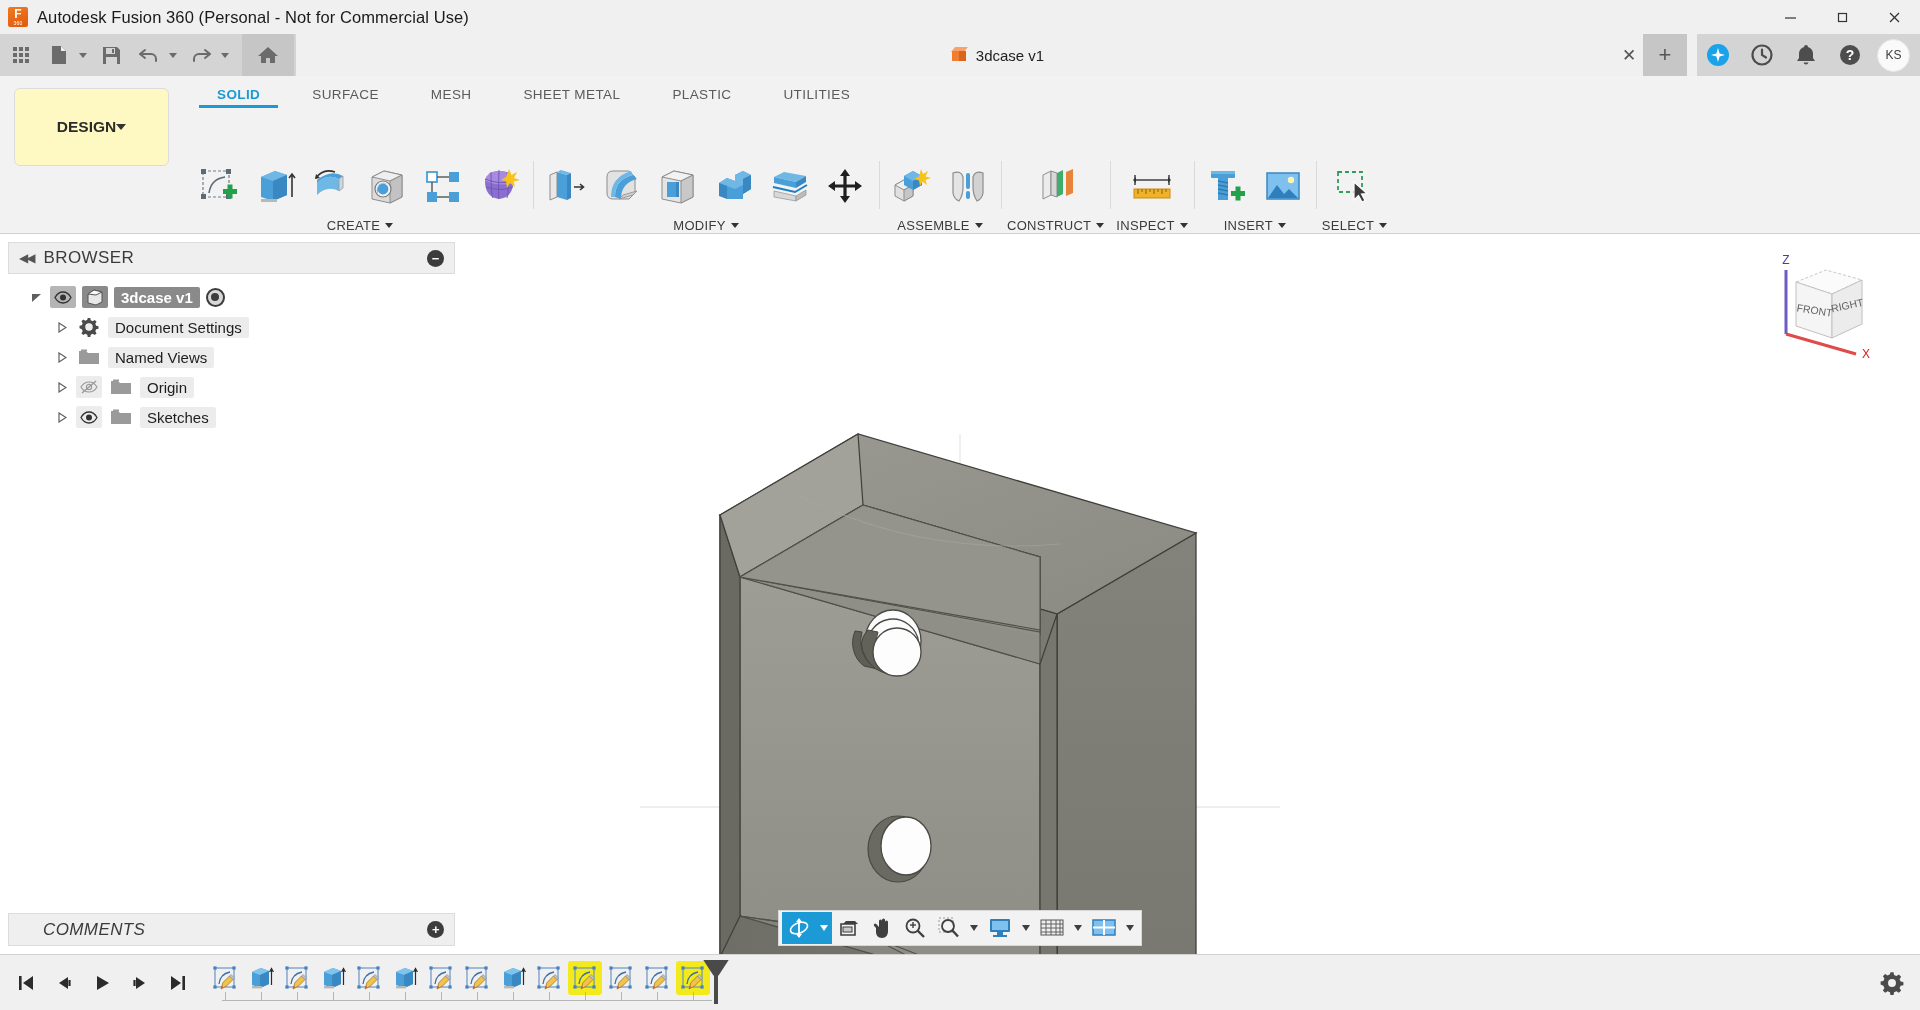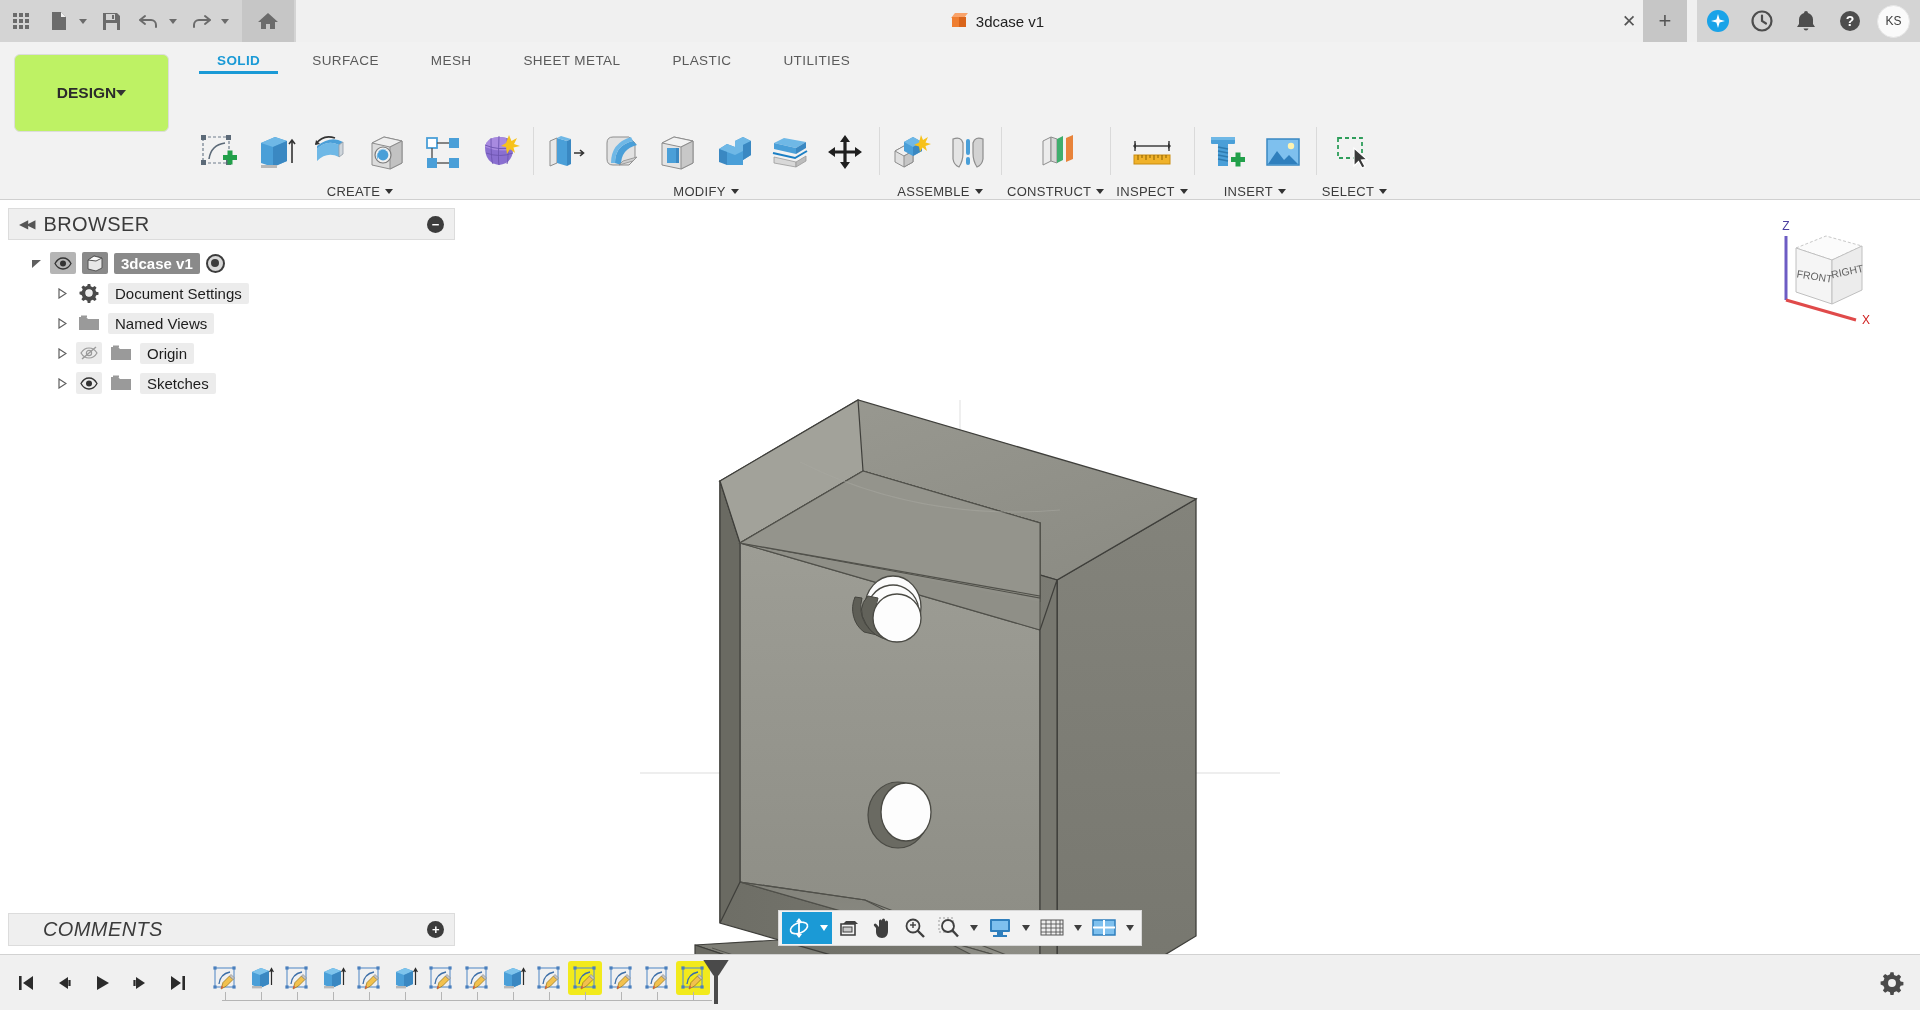--- a/index.html
+++ b/index.html
@@ -90,21 +90,21 @@
     color: #3c3c3c; margin-left: 4px; border: 1px solid #e6e6e6;
   }
 
   
   .ribbon {
     flex: 0 0 128px; background: #f2f2f2; display: flex; position: relative;
     border-bottom: 1px solid #d0d0d0;
   }
   .workspace-box {
     width: 155px; margin: 12px 10px 12px 14px; border: 1px solid #dcdcdc; border-radius: 6px;
-    background: #bef264; display: flex; align-items: center; justify-content: center;
+    background: #fef9c3; display: flex; align-items: center; justify-content: center;
     font-size: 15.5px; font-weight: bold; color: #2b2b2b; height: 78px;
   }
   .workspace-box .tri {
     width: 0; height: 0; border-left: 5px solid transparent; border-right: 5px solid transparent;
     border-top: 6px solid #333;
   }
   .ribbon-right { flex: 1; display: flex; flex-direction: column; gap: 47px; }
   .rib-tabs { height: 32px; display: flex; align-items: flex-end; padding-left: 12px; gap: 0px; }
   .rib-tab {
     padding: 0 26px 6px 26px; font-size: 13.5px; color: #5a5a5a; letter-spacing: .4px;
@@ -141,21 +141,21 @@
     position: absolute; left: 8px; top: 8px; width: 447px;
     background: transparent; z-index: 5;
   }
   .panel-head {
     height: 32px; background: #efefef; border: 1px solid #dcdcdc;
     display: flex; align-items: center; padding: 0 10px; gap: 10px;
   }
   .panel-head .collapse {
     color: #555; font-size: 12px; letter-spacing: -2px;
   }
-  .panel-title { font-size: 20px; color: #3b3b3b; letter-spacing: .4px; flex: 1; }
+  .panel-title { font-size: 17px; color: #3b3b3b; letter-spacing: .4px; flex: 1; }
   .circ-btn {
     width: 17px; height: 17px; border-radius: 50%; background: #3c3c3c; color: #fff;
     display: flex; align-items: center; justify-content: center; font-size: 13px; line-height: 1;
     font-weight: bold;
   }
   .tree { padding-top: 8px; font-size: 15px; }
   .tnode { display: flex; align-items: center; height: 30px; gap: 6px; }
   .tarrow {
     width: 16px; display: flex; align-items: center; justify-content: center;
     color: #5f5f5f; font-size: 11px;
@@ -239,20 +239,44 @@
     color: #4a4a4a;
   }
 
   svg { display: block; }
 </style>
 </head>
 <body>
 
 <div id="app">
 
+  <div class="titlebar">
+    <div class="app-logo">
+      <span class="sub">360</span>
+    </div>
+    <div class="title-text">Autodesk Fusion 360 (Personal - Not for Commercial Use)</div>
+    <div class="win-controls">
+      <div class="win-btn">
+        <svg width="13" height="13" viewBox="0 0 13 13">
+            <line x1="1" y1="7" x2="12" y2="7" stroke="#333" stroke-width="1.2"></line>
+          </svg>
+      </div>
+      <div class="win-btn">
+        <svg width="13" height="13" viewBox="0 0 13 13">
+            <rect x="2.5" y="2.5" width="8" height="8" fill="none" stroke="#333" stroke-width="1.2"></rect>
+          </svg>
+      </div>
+      <div class="win-btn close">
+        <svg width="13" height="13" viewBox="0 0 13 13">
+            <line x1="2" y1="2" x2="11" y2="11" stroke="currentColor" stroke-width="1.3"></line>
+            <line x1="11" y1="2" x2="2" y2="11" stroke="currentColor" stroke-width="1.3"></line>
+          </svg>
+      </div>
+    </div>
+  </div>
 
   <div class="qabar">
     <div class="qa-icon">
       <svg width="18" height="18" viewBox="0 0 18 18" fill="#6b6b6b">
         <rect x="1" y="1" width="4" height="4"></rect>
           <rect x="7" y="1" width="4" height="4"></rect>
           <rect x="13" y="1" width="4" height="4"></rect>
         <rect x="1" y="7" width="4" height="4"></rect>
           <rect x="7" y="7" width="4" height="4"></rect>
           <rect x="13" y="7" width="4" height="4"></rect>

